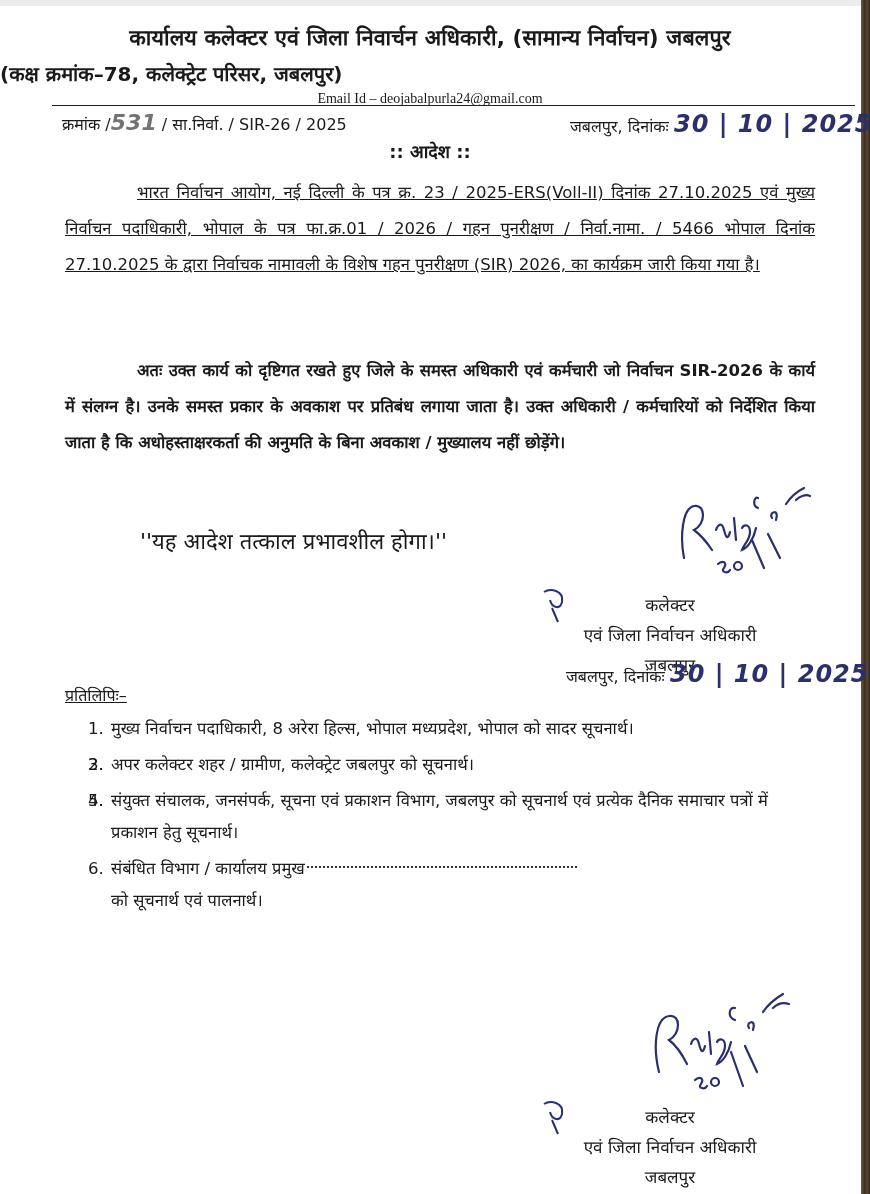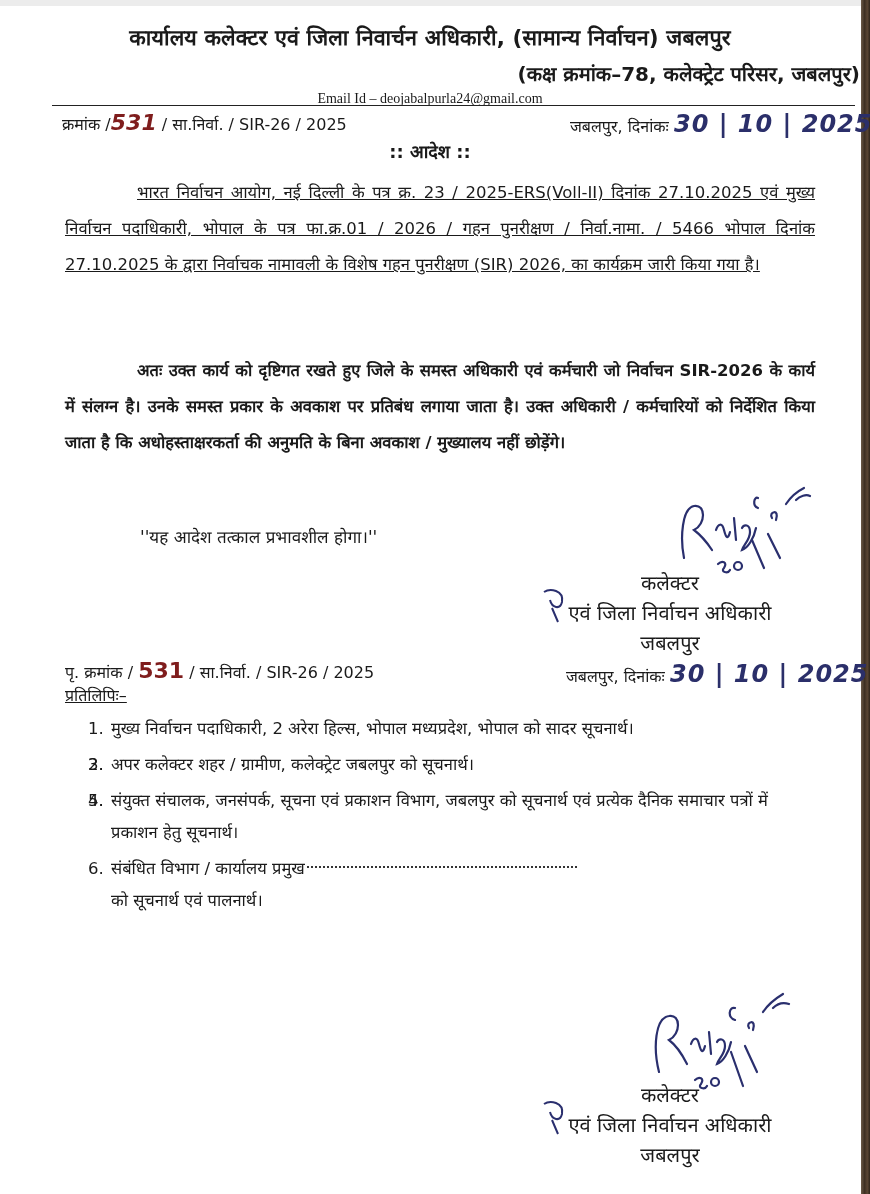--- a/index.html
+++ b/index.html
@@ -15,35 +15,35 @@
       background: #ececec;
     }
     .right-edge {
       position: absolute; right: 0; top: 0; width: 9px; height: 1194px;
       background: linear-gradient(90deg, #6b5a48 0%, #3d2f22 40%, #5a4634 70%, #2e241a 100%);
     }
     .page { position: absolute; left: 0; top: 8px; width: 860px; height: 1194px; }
     .abs { position: absolute; white-space: nowrap; }
 
     .hdr1 { left: 0; width: 860px; top: 14px; text-align: center; font-size: 21.5px; font-weight: bold; letter-spacing: 0.1px; }
-    .hdr2 { left: 0; width: 860px; top: 52px; text-align: right; font-size: 20px; font-weight: bold; }
+    .hdr2 { left: 0; width: 860px; top: 52px; text-align: left; font-size: 20px; font-weight: bold; }
     .email { left: 0; width: 860px; top: 83px; text-align: center; font-family: "Liberation Serif", serif; font-size: 14px; }
     .hr { position: absolute; left: 52px; top: 97px; width: 803px; height: 0; border-top: 1.6px solid #222; }
 
     .ref { font-size: 16px; }
-    .ink { font-family: "DejaVu Sans", sans-serif; color: #7f1d1d; font-style: italic; font-size: 22px; font-weight: bold; }
+    .ink { font-family: "DejaVu Sans", sans-serif; color: #737373; font-style: italic; font-size: 22px; font-weight: bold; }
     .ink-date { color: #2b2f6a; font-style: italic; font-size: 24px; font-weight: bold; letter-spacing: 1px; }
 
     .title { left: 0; width: 860px; top: 131px; text-align: center; font-size: 18px; font-weight: bold; }
 
     .para { position: absolute; left: 65px; width: 750px; font-size: 16.5px; line-height: 36px; text-align: justify; text-align-last: left; }
     .indent { text-indent: 72px; }
-    .quote { left: 140px; top: 517px; font-size: 17px; }
+    .quote { left: 140px; top: 517px; font-size: 22px; }
 
-    .sig-block { position: absolute; text-align: center; font-size: 20px; line-height: 30px; }
+    .sig-block { position: absolute; text-align: center; font-size: 17px; line-height: 30px; margin-top: 22px; }
 
     .sig-scribble { position: absolute; }
 
     .cc-label { left: 65px; top: 676px; font-size: 16px; text-decoration: underline; text-align: right; }
     .cc-list { position: absolute; left: 88px; top: 705px; width: 730px; font-size: 16.5px; line-height: 32px; margin: 0; padding: 0; list-style: none; }
     .cc-list li { position: relative; padding-left: 23px; margin-bottom: 4px; }
     .cc-list li .num { position: absolute; left: 0; top: 0; }
     .dots { display: inline-block; width: 270px; border-bottom: 2px dotted #333; vertical-align: 6px; margin-left: 2px; }
   </style>
 </head>
@@ -92,35 +92,30 @@
 
   <div class="sig-block" style="left:520px; top:560px; width:300px;">
     <div>कलेक्टर</div>
     <div>एवं जिला निर्वाचन अधिकारी</div>
     <div>जबलपुर</div>
   </div>
   <svg class="sig-scribble" style="left:540px; top:578px;" width="30" height="40" viewBox="0 0 30 40">
     <path d="M4 6 C 10 2, 24 4, 22 16 C 20 24, 12 22, 10 14 M12 22 L 18 36" fill="none" stroke="#2a2f6e" stroke-width="2"></path>
   </svg>
 
-  <div class="abs ref" style="left:65px; top:650px;">
-    <span>पृ. क्रमांक /</span>
-    <span class="ink" style="font-style:normal;">531</span>
-    <span>/ सा.निर्वा. / SIR-26 / 2025</span>
-  </div>
   <div class="abs ref" style="left:566px; top:652px;">
     <span>जबलपुर, दिनांकः</span>
     <span class="ink-date">30 | 10 | 2025</span>
   </div>
 
   <div class="abs cc-label">प्रतिलिपिः–</div>
   <ul class="cc-list">
     <li>
       <span class="num">1.</span>
-      <span>मुख्य निर्वाचन पदाधिकारी, 2 अरेरा हिल्स, भोपाल मध्यप्रदेश, भोपाल को सादर सूचनार्थ।</span>
+      <span>मुख्य निर्वाचन पदाधिकारी, 8 अरेरा हिल्स, भोपाल मध्यप्रदेश, भोपाल को सादर सूचनार्थ।</span>
     </li>
     <li>
       <span class="num">2.</span>
     </li>
     <li>
       <span class="num">3.</span>
       <span>अपर कलेक्टर शहर / ग्रामीण, कलेक्ट्रेट जबलपुर को सूचनार्थ।</span>
     </li>
     <li>
       <span class="num">4.</span>

